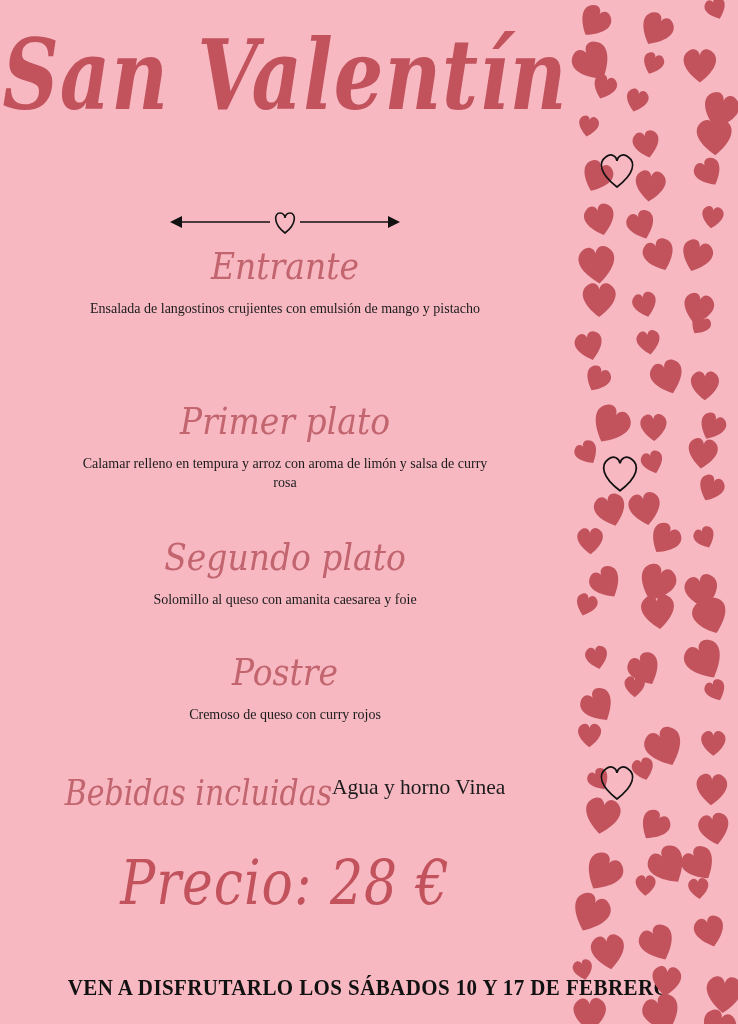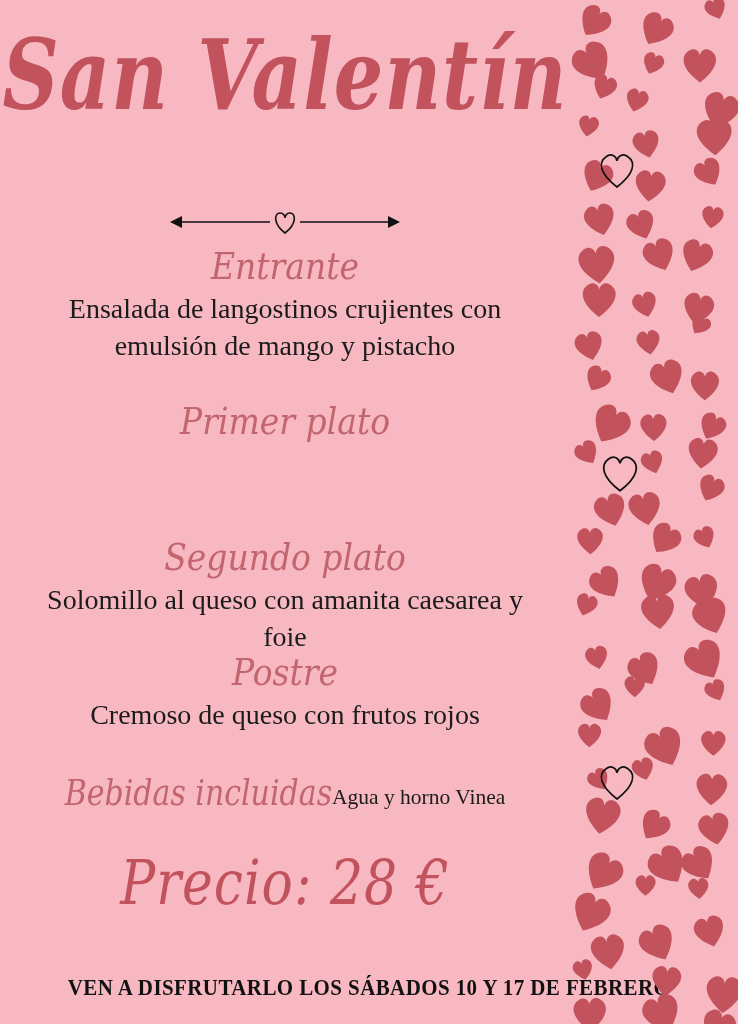--- a/index.html
+++ b/index.html
@@ -97,33 +97,33 @@
     font-family: "DejaVu Serif", serif;
     font-style: italic;
     font-size: 33px;
     color: #c2656e;
     line-height: 1.05;
     margin: 0 0 6px 0;
     transform: scaleY(1.15);
   }
   .course-desc {
     font-family: "Liberation Serif", serif;
-    font-size: 28px;
+    font-size: 14px;
     color: #1b1b1b;
     line-height: 1.35;
-    margin: 6px;
+    margin: 16px;
     padding: 0 60px;
   }
   .drinks-row {
     position: absolute;
     left: 0;
     right: 0;
     top: 775px;
     display: flex;
-    align-items: flex-end;
+    align-items: flex-start;
     justify-content: center;
   }
   .drinks-label {
     font-family: "DejaVu Serif", serif;
     font-style: italic;
     font-size: 30px;
     color: #c2656e;
     transform: scaleY(1.15);
   }
   .drinks-value {
@@ -178,30 +178,31 @@
       </svg>
     </div>
 
     <div class="section" style="top:249px">
       <div class="course-title">Entrante</div>
       <div class="course-desc">Ensalada de langostinos crujientes con emulsión de mango y pistacho</div>
     </div>
 
     <div class="section" style="top:404px">
       <div class="course-title">Primer plato</div>
+      <div class="course-desc">Calamar relleno en tempura y arroz con aroma de limón y salsa de curry rosa</div>
     </div>
 
     <div class="section" style="top:540px">
       <div class="course-title">Segundo plato</div>
       <div class="course-desc" style="padding:0 25px">Solomillo al queso con amanita caesarea y foie</div>
     </div>
 
     <div class="section" style="top:655px">
       <div class="course-title">Postre</div>
-      <div class="course-desc">Cremoso de queso con frutos rojos</div>
+      <div class="course-desc">Cremoso de queso con curry rojos</div>
     </div>
 
     <div class="drinks-row">
       <span class="drinks-label">Bebidas incluidas</span>
       <span class="drinks-value">Agua y horno Vinea</span>
     </div>
 
     <div class="price">Precio: 28 €</div>
   </div>
 

